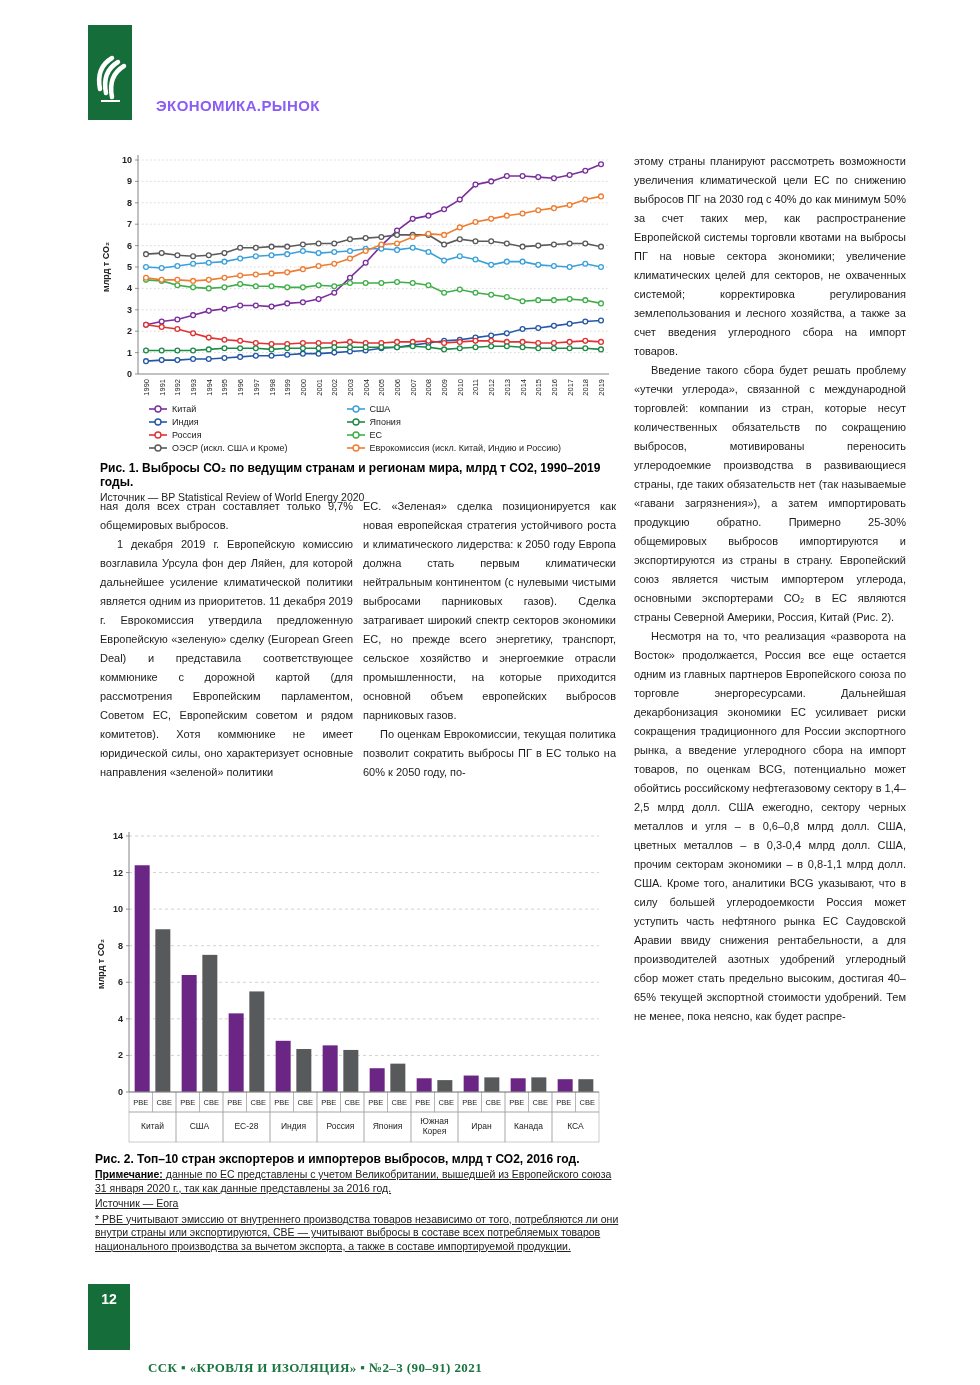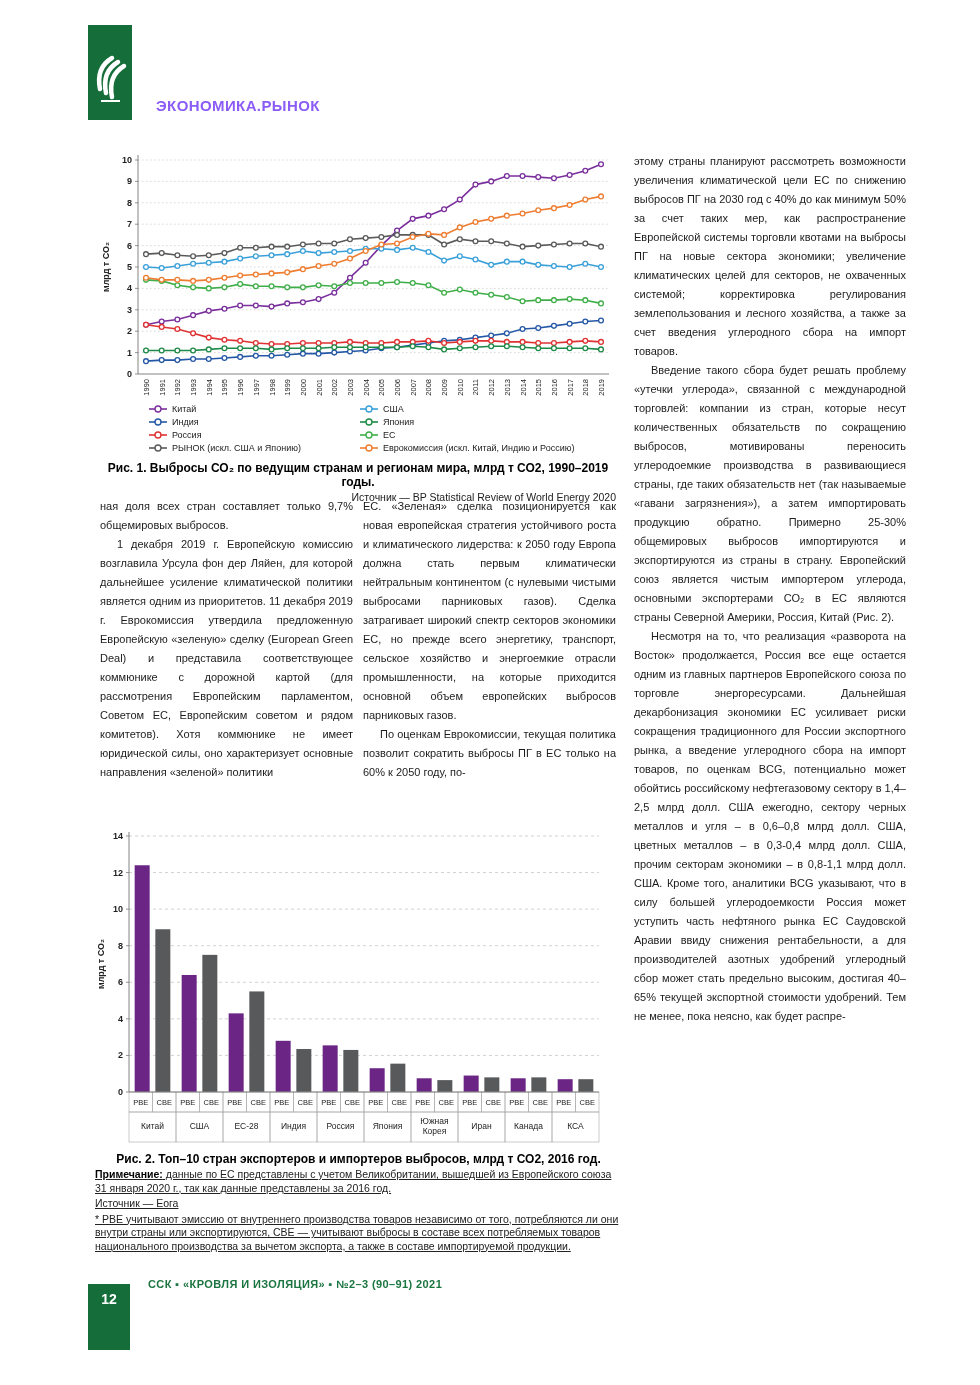--- a/index.html
+++ b/index.html
@@ -12,35 +12,35 @@
 
   .fig1 { position:absolute; left:100px; top:150px; width:516px; }
   .fig2 { position:absolute; left:95px; top:828px; width:527px; }
   .fig svg { display:block; }
 
   .legend { display:flex; padding-left:48px; margin-top:2px; }
   .legend-col { display:flex; flex-direction:column; gap:3px; }
   .legend-col + .legend-col { margin-left:58px; }
   .legend-item { display:flex; align-items:center; gap:4px; font-size:9px; color:#222; white-space:nowrap; }
 
-  .fig-caption { font-weight:bold; font-size:12px; margin-top:8px; color:#000;text-align:center; }
-  .fig-source { font-size:10.5px; margin-top:2px; color:#222;text-align:right; }
+  .fig-caption { font-weight:bold; font-size:12px; margin-top:8px; color:#000; }
+  .fig-source { font-size:10.5px; margin-top:2px; color:#222; }
 
   .textcol { position:absolute; text-align:justify; font-size:11px; line-height:19px; color:#1c1c1c; }
   .textcol p + p { text-indent:17px; }
   .col-left  { left:100px; top:497px; width:253px; }
   .col-mid   { left:363px; top:497px; width:253px; }
   .col-right { left:634px; top:152px; width:272px; }
 
   .fig2-note { font-size:10.5px; line-height:13.5px; margin-top:2px; color:#222; text-align:left;text-decoration:underline; }
   .fig2-note b { color:#000; }
 
   .footer-box { position:absolute; left:88px; top:1284px; width:42px; height:66px; background:#156e39;
                 color:#fff; font-weight:bold; font-size:14px; text-align:center; padding-top:7px; }
-  .footer-line { position:absolute; left:148px; top:1278px; font-size:11px; color:#1b7540; letter-spacing:.4px; font-weight:bold; }
+  .footer-line { position:absolute; left:148px; top:1360px; font-size:13px; color:#1b7540; letter-spacing:.4px; font-weight:bold;font-family:Liberation Serif, serif; }
 </style>
 </head>
 <body>
 
 <div class="page">
 
   <div class="logo-box">
     <svg viewBox="0 0 44 95" width="44" height="95">
       <g fill="none" stroke="#ffffff" stroke-width="4.5" stroke-linecap="round">
         <path d="M12 64 C 9 49 14 39 24 33"></path>
@@ -389,21 +389,21 @@
               <line x1="1" y1="4" x2="19" y2="4" stroke="#e03232" stroke-width="1.6"></line>
               <circle cx="10" cy="4" r="3" fill="#fff" stroke="#e03232" stroke-width="1.4"></circle>
             </svg>
             <span>Россия</span>
           </div>
           <div class="legend-item">
             <svg width="20" height="8" viewBox="0 0 20 8">
               <line x1="1" y1="4" x2="19" y2="4" stroke="#5a5a5a" stroke-width="1.6"></line>
               <circle cx="10" cy="4" r="3" fill="#fff" stroke="#5a5a5a" stroke-width="1.4"></circle>
             </svg>
-            <span>РЫНОК  (искл. США и Японию)</span>
+            <span>ОЭСР  (искл. США и Кроме)</span>
           </div>
         </div>
       <div class="legend-col" id="fig1-legend-col2">
           <div class="legend-item">
             <svg width="20" height="8" viewBox="0 0 20 8">
               <line x1="1" y1="4" x2="19" y2="4" stroke="#3aa0da" stroke-width="1.6"></line>
               <circle cx="10" cy="4" r="3" fill="#fff" stroke="#3aa0da" stroke-width="1.4"></circle>
             </svg>
             <span>США</span>
           </div>

